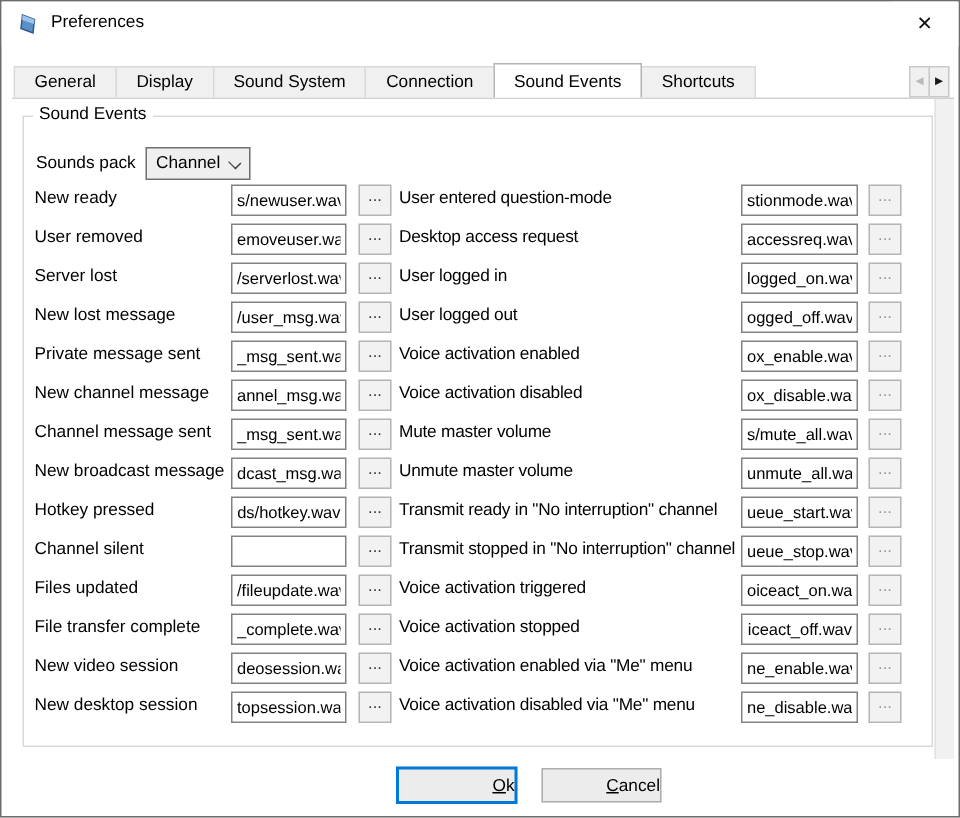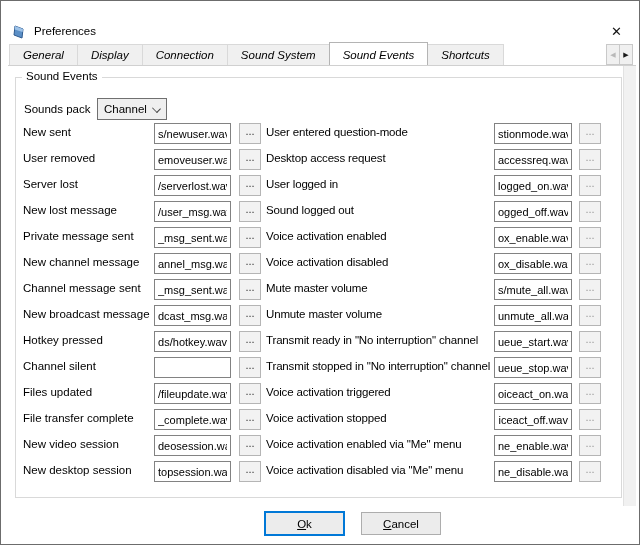--- a/index.html
+++ b/index.html
@@ -1,30 +1,30 @@
 <!DOCTYPE html>
 <html><head>
 <meta charset="utf-8">
 <style>
   html,body{margin:0;padding:0;background:#9a9a9a;}
   *{box-sizing:border-box;font-family:"Liberation Sans",sans-serif;}
   .window{position:relative;width:640px;height:545px;background:#ffffff;
           border:1px solid #6c6c6c;overflow:hidden;}
   
-  .titlebar{position:absolute;top:16px;left:0;width:100%;height:30px;background:#fff;}
+  .titlebar{position:absolute;top:0;left:0;width:100%;height:30px;background:#fff;}
   .app-icon{position:absolute;left:10px;top:7px;width:16px;height:16px;}
   .title-text{position:absolute;left:33px;top:8px;font-size:11.5px;color:#000;white-space:nowrap;}
   .close-btn{position:absolute;right:0;top:0;width:45px;height:30px;border:none;background:#fff;
              font-size:13px;color:#111;cursor:default;line-height:30px;text-align:center;padding:0;}
   
   .tabbar{position:absolute;top:41px;left:8px;width:599px;height:23px;display:flex;
           align-items:flex-end;overflow:hidden;z-index:3;}
   .tab{height:21px;padding:8px 13px;background:#f0f0f0;border:1px solid #d9d9d9;border-bottom:none;
        font-size:11.5px;color:#000;display:flex;align-items:center;white-space:nowrap;
-       margin-right:-1px;cursor:default;font-style:italic;}
+       margin-right:-1px;cursor:default;}
   .tab.active{height:25px;margin-bottom:-2px;background:#fff;border-color:#b4b4b4;z-index:4;position:relative;}
   .pane-line{position:absolute;top:64px;left:7px;width:628px;height:0;border-top:1px solid #d0d0d0;z-index:1;}
   .tabscroll{position:absolute;top:43px;left:606px;display:flex;z-index:5;}
   .tabscroll button{width:14px;height:21px;border:1px solid #c9c9c9;background:#f0f0f0;
                     font-size:7px;padding:0;margin-left:-1px;line-height:19px;text-align:center;}
   .arrow-left{color:#b9b9b9;}
   .arrow-right{color:#1a1a1a;}
   
   .vscroll{position:absolute;top:65px;left:622px;width:13px;height:440px;background:#f1f1f1;
            border-left:1px solid #e2e2e2;z-index:2;}
@@ -49,21 +49,21 @@
   .fld{position:absolute;top:1px;height:21px;border:1px solid #828282;background:#fff;
        font-size:11px;color:#000;text-align:right;padding:0 3px;overflow:hidden;}
   .l-fld{left:153px;width:77px;}
   .r-fld{left:493px;width:78px;}
   .dots{position:absolute;top:1px;height:21px;width:22px;border:1px solid #b5b5b5;background:#f2f2f2;
         font-size:11px;line-height:10px;padding:0 0 6px 0;text-align:center;cursor:default;}
   .l-btn{left:238px;color:#333;}
   .r-btn{left:578px;color:#999;}
   
   .btn{position:absolute;background:#ececec;font-size:11.5px;color:#000;cursor:default;padding:0;}
-  .btn span{display:block;width:100%;text-align:center;}
+  .btn span{display:block;width:100%;text-align:right;}
   .btn span::first-letter{text-decoration:underline;}
   .ok-btn{left:263px;top:510px;width:81px;height:25px;border:2px solid #0078d7;}
   .cancel-btn{left:360px;top:511px;width:80px;height:23px;border:1px solid #adadad;}
 </style>
 </head>
 <body>
 
 <div class="window">
 
   <div class="titlebar">
@@ -71,22 +71,22 @@
       <polygon points="4,2 12,5 11,14 3,11" fill="#5b8fc6" stroke="#2e5a8f" stroke-width="1"></polygon>
       <polygon points="4,2 12,5 11.6,8 3.7,5.4" fill="#9dc2e8"></polygon>
     </svg>
     <span class="title-text">Preferences</span>
     <button class="close-btn">✕</button>
   </div>
 
   <div class="tabbar">
       <div class="tab">General</div>
       <div class="tab">Display</div>
+      <div class="tab">Sound System</div>
       <div class="tab">Connection</div>
-      <div class="tab">Sound System</div>
       <div class="tab active">Sound Events</div>
       <div class="tab">Shortcuts</div>
     </div>
   <div class="pane-line"></div>
   <div class="tabscroll">
     <button class="arrow-left">◀</button>
     <button class="arrow-right">▶</button>
   </div>
 
   <div class="vscroll"></div>
@@ -95,21 +95,21 @@
     <span class="group-title">Sound Events</span>
     <span class="sp-label">Sounds pack</span>
     <button class="combo">
       <span>Channel</span>
       <span class="chev"></span>
     </button>
   </div>
 
   <div class="rows">
       <div class="row">
-        <span class="lbl l-lbl">New sent</span>
+        <span class="lbl l-lbl">New ready</span>
         <input class="fld l-fld" type="text" value="s/newuser.wav" style="">
         <button class="dots l-btn">...</button>
         <span class="lbl r-lbl">User entered question-mode</span>
         <input class="fld r-fld" type="text" value="stionmode.wav" style="">
         <button class="dots r-btn">...</button>
       </div>
       <div class="row">
         <span class="lbl l-lbl">User removed</span>
         <input class="fld l-fld" type="text" value="emoveuser.wav" style="">
         <button class="dots l-btn">...</button>
@@ -122,21 +122,21 @@
         <input class="fld l-fld" type="text" value="/serverlost.wav" style="">
         <button class="dots l-btn">...</button>
         <span class="lbl r-lbl">User logged in</span>
         <input class="fld r-fld" type="text" value="logged_on.wav" style="">
         <button class="dots r-btn">...</button>
       </div>
       <div class="row">
         <span class="lbl l-lbl">New lost message</span>
         <input class="fld l-fld" type="text" value="/user_msg.wav" style="">
         <button class="dots l-btn">...</button>
-        <span class="lbl r-lbl">Sound logged out</span>
+        <span class="lbl r-lbl">User logged out</span>
         <input class="fld r-fld" type="text" value="ogged_off.wav" style="">
         <button class="dots r-btn">...</button>
       </div>
       <div class="row">
         <span class="lbl l-lbl">Private message sent</span>
         <input class="fld l-fld" type="text" value="_msg_sent.wav" style="">
         <button class="dots l-btn">...</button>
         <span class="lbl r-lbl">Voice activation enabled</span>
         <input class="fld r-fld" type="text" value="ox_enable.wav" style="">
         <button class="dots r-btn">...</button>

